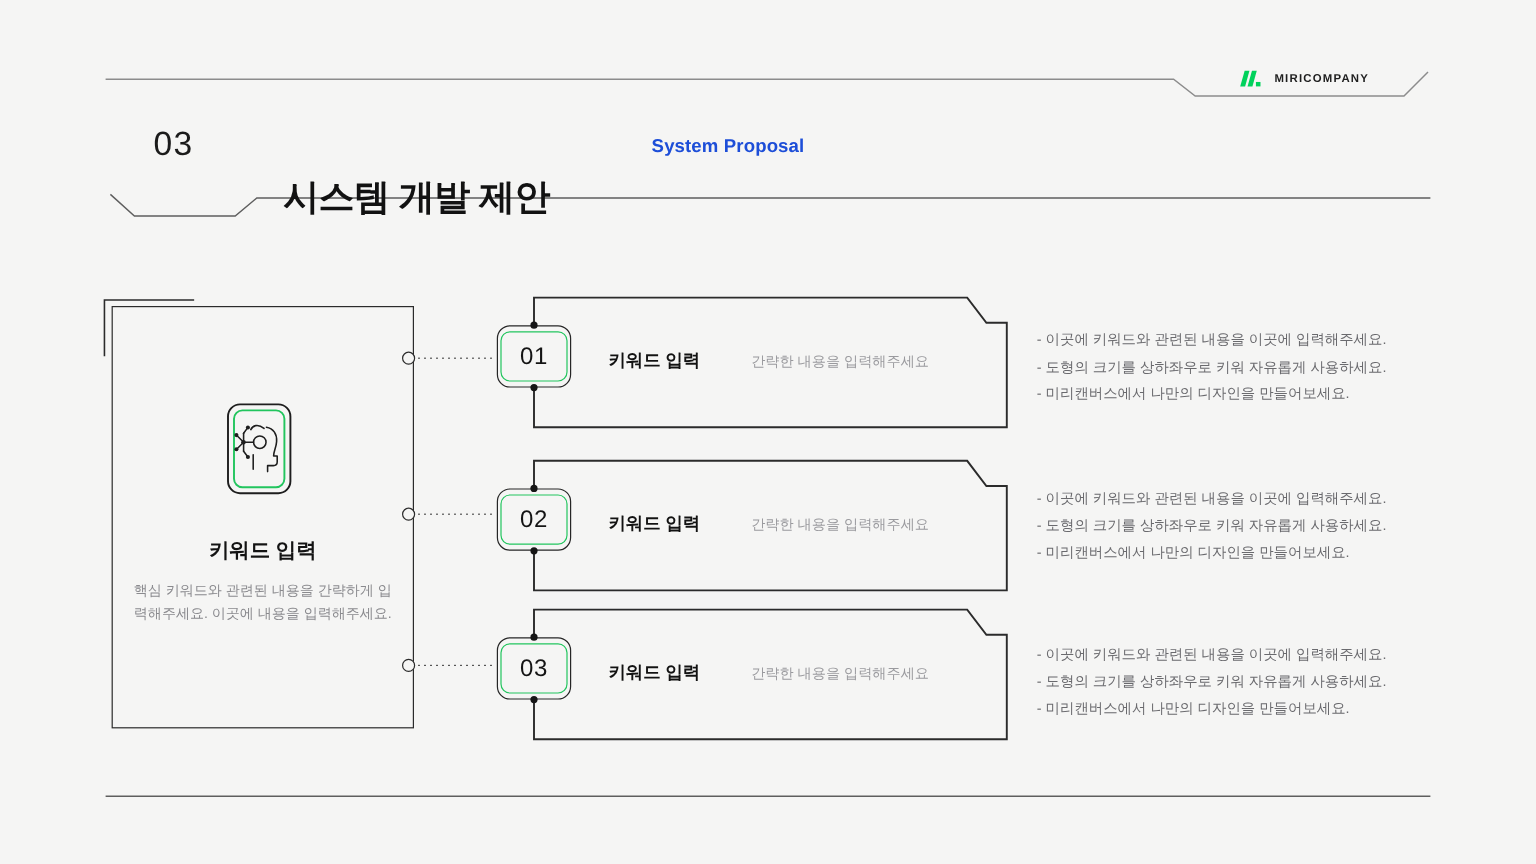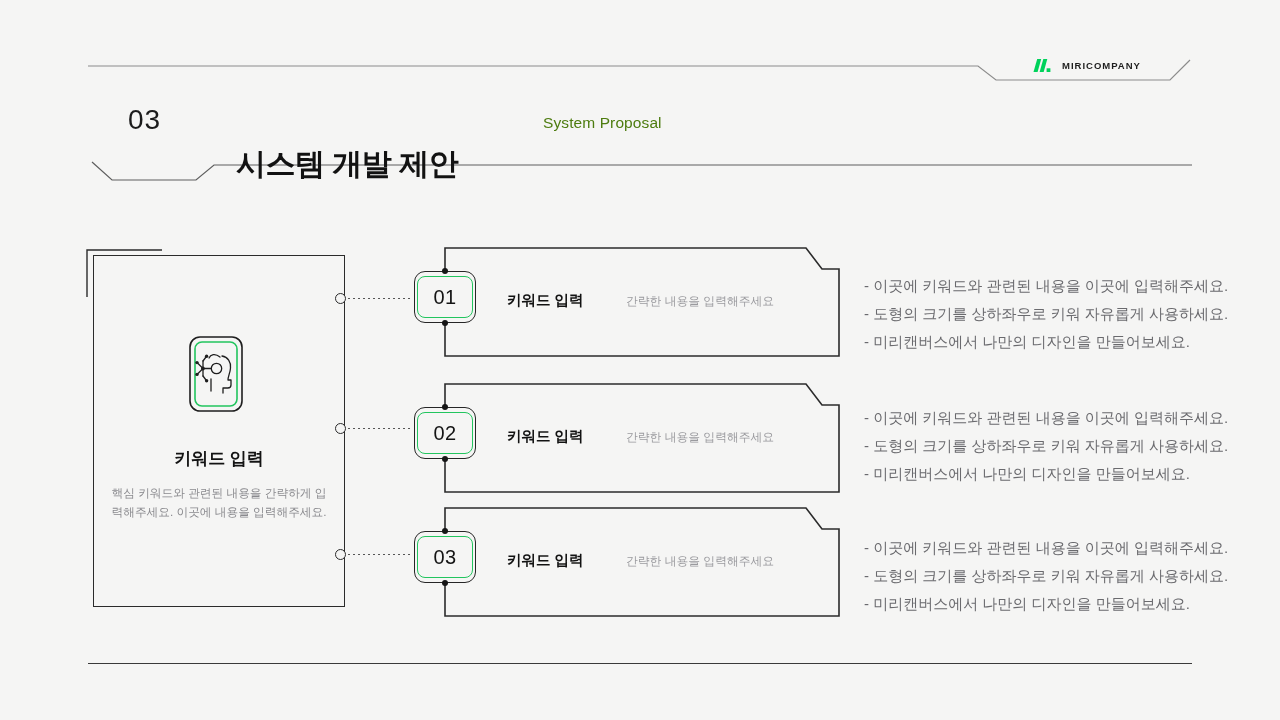--- a/index.html
+++ b/index.html
@@ -31,21 +31,21 @@
     font-size:28px; font-weight:400; color:#1b1b1b; letter-spacing:1px;
   }
   #section-title {
     position:absolute; left:236px; top:103px;
     font-size:30px; font-weight:700; color:#121212; letter-spacing:-0.5px;
     white-space:nowrap;
     margin-top:41px;
   }
   #section-subtitle {
     position:absolute; left:543px; top:114px;
-    font-size:15.5px; font-weight:400; color:#4d7c0f; letter-spacing:0.1px;
+    font-size:15.5px; font-weight:700; color:#1d4ed8; letter-spacing:0.1px;
     white-space:nowrap;
   }
 
   
   #left-card {
     position:absolute; left:93px; top:255px; width:252px; height:352px;
     border:1.4px solid #2b2b2b;
     background:transparent;
   }
   #left-card-corner {
@@ -114,21 +114,21 @@
     position:absolute; left:212px; top:47px;
     font-size:11.8px; font-weight:400; color:#9a9a9e; white-space:nowrap;text-align:center;
   }
 
   
   .notes { position:absolute; left:864px; width:330px; }
   #notes-0 { top:272px; }
   #notes-1 { top:404px; }
   #notes-2 { top:534px; }
   .note-line {
-    font-size:15px; line-height:1.88; color:#6a6a6e; white-space:nowrap;
+    font-size:12px; line-height:1.88; color:#6a6a6e; white-space:nowrap;
   }
 
   
   #footer-rule {
     position:absolute; left:88px; top:663px; width:1104px; height:0;
     border-top:1.3px solid #3a3a3a;
   }
 </style>
 </head>
 <body>

